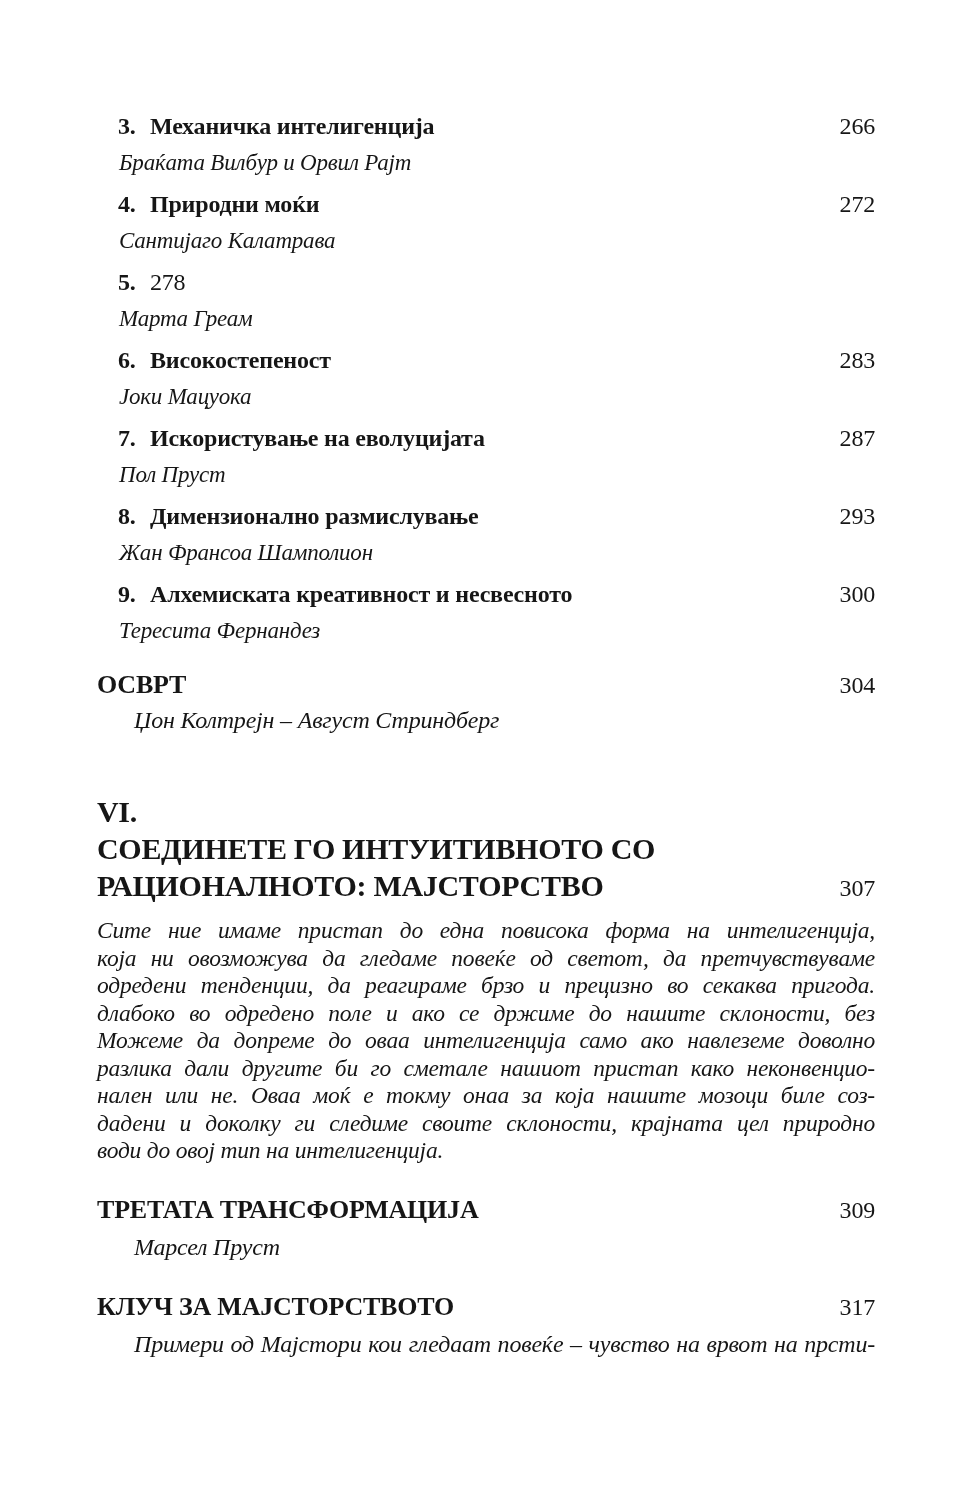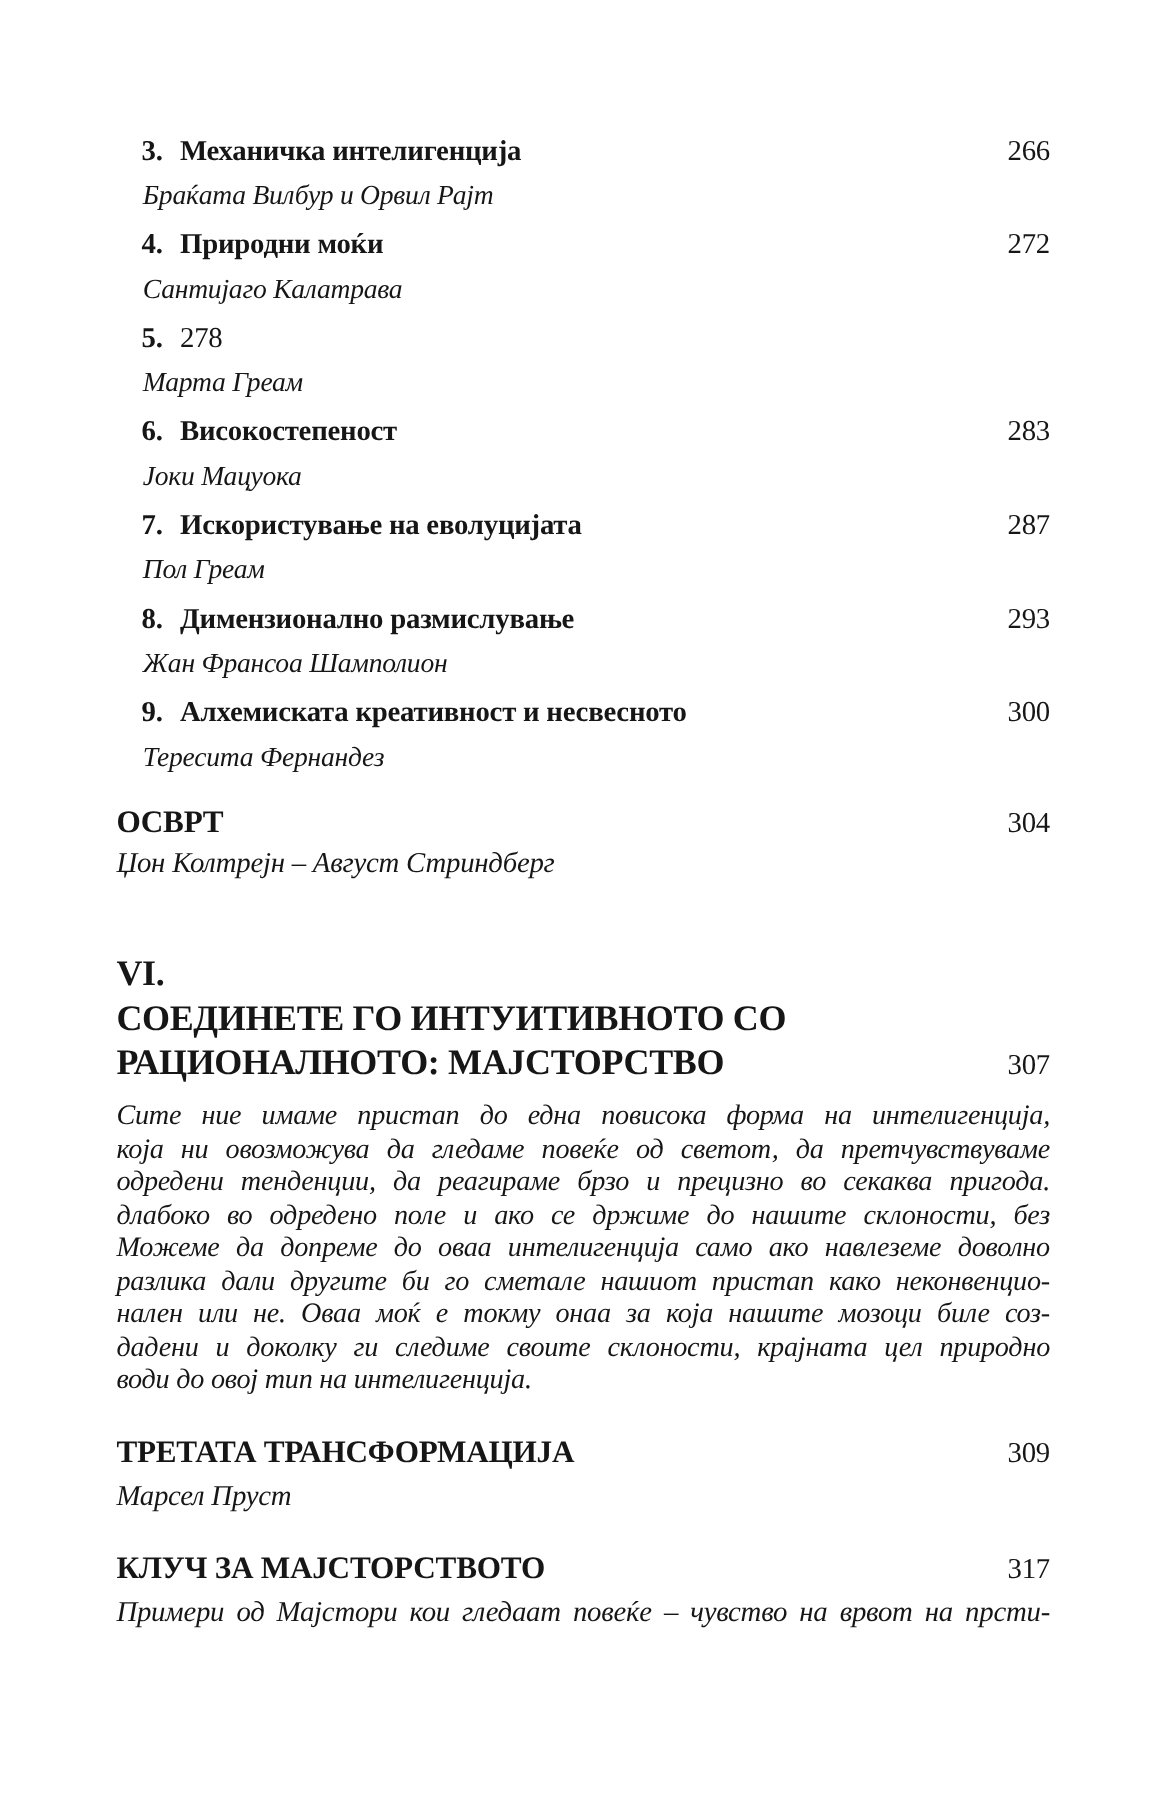--- a/index.html
+++ b/index.html
@@ -61,20 +61,21 @@
     font-size: 26px;
     font-weight: bold;
     line-height: 31px;
     flex: 1 1 auto;
   }
   .sub-italic {
     font-style: italic;
     font-size: 24px;
     line-height: 30px;
     margin-top: 5px;
+    margin-left: 37px;
   }
   
   .section { margin-top: 58px; }
   .h1 {
     font-size: 30px;
     font-weight: bold;
     line-height: 37px;
     letter-spacing: -0.3px;
     flex: 1 1 auto;
   }
@@ -140,21 +141,21 @@
         </div>
         <div class="author">Јоки Мацуока</div>
       </div>
 
       <div class="chapter">
         <div class="row title-row">
           <span class="num">7.</span>
           <span class="title">Искористување на еволуцијата</span>
           <span class="pagenum">287</span>
         </div>
-        <div class="author">Пол Греам</div>
+        <div class="author">Пол Пруст</div>
       </div>
 
       <div class="chapter">
         <div class="row title-row">
           <span class="num">8.</span>
           <span class="title">Димензионално размислување</span>
           <span class="pagenum">293</span>
         </div>
         <div class="author">Жан Франсоа Шамполион</div>
       </div>

